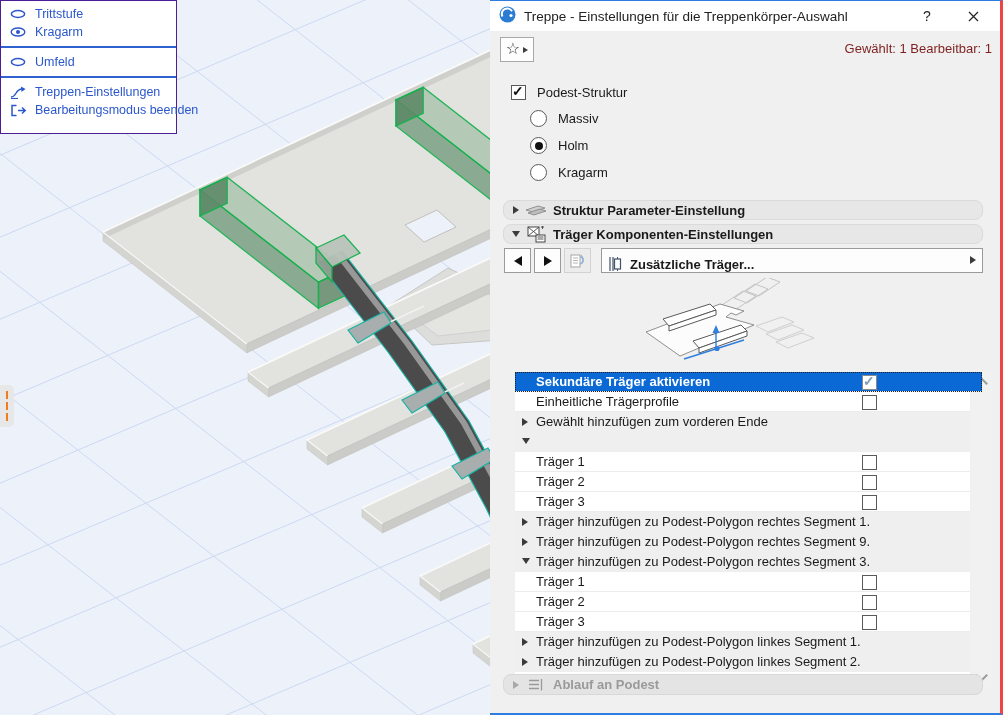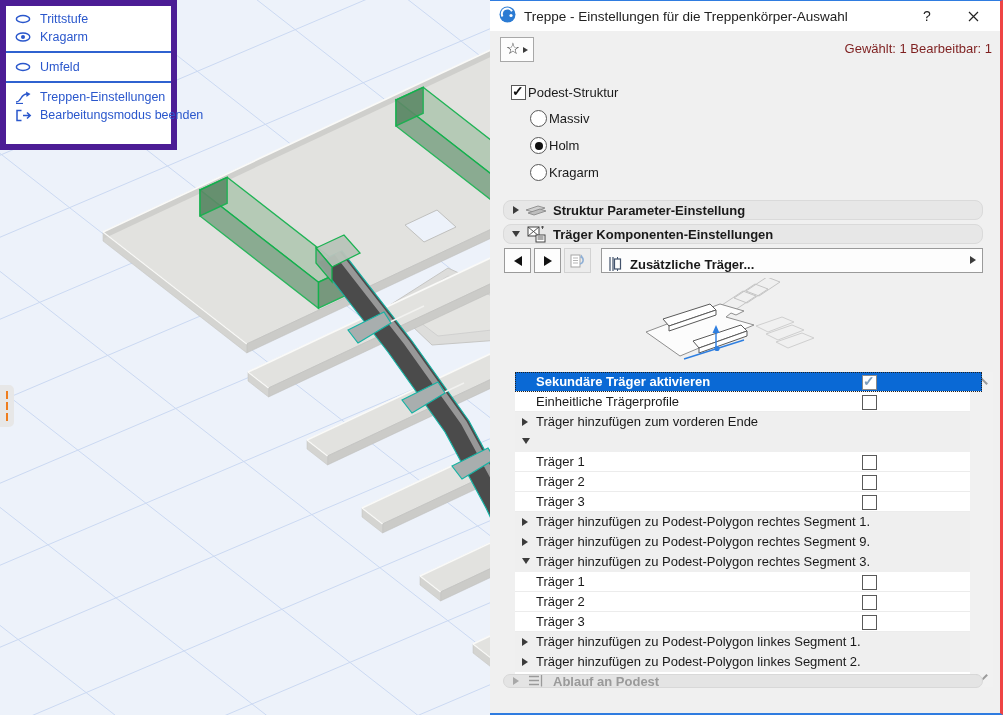--- a/index.html
+++ b/index.html
@@ -5,21 +5,21 @@
   html,body{margin:0;padding:0;background:#fff}
   #stage{position:relative;width:1003px;height:715px;overflow:hidden;
          font-family:"Liberation Sans",sans-serif;-webkit-font-smoothing:antialiased}
 
   
   .viewport{position:absolute;left:0;top:0;width:490px;height:715px;background:#edf2fa;overflow:hidden}
   .scene{position:absolute;left:0;top:0}
 
   
   .palette{position:absolute;left:0;top:0;width:177px;background:#fff;
-           border:6px solid #4c1d95;box-sizing:border-box;padding:4px 0 20px}
+           border:1px solid #4c1d95;box-sizing:border-box;padding:4px 0 14px}
   .pal-item{display:flex;align-items:center;height:18px;padding:0 7px;color:#2a57cc;
             font-size:12.5px;cursor:default;white-space:nowrap}
   .pal-item .pic{width:20px;display:flex;justify-content:center;margin-right:7px;flex:none}
   .pal-sep{border-top:2px solid #2f62d0;margin:5px 0}
 
   
   .handle{position:absolute;left:0;top:385px;width:14px;height:42px;background:#e7e7e7;
           border-radius:0 5px 5px 0;display:flex;flex-direction:column;align-items:center;
           justify-content:center;gap:3px}
   .handle i{display:block;width:2.5px;height:8px;background:#ef7d1d}
@@ -40,21 +40,21 @@
   .toolbar{position:absolute;left:0;top:30px;right:0;height:34px;background:#f0f0f0}
   .fav-btn{position:absolute;left:10px;top:6px;width:32px;height:23px;background:#fdfdfd;
            border:1px solid #a8a8a8;display:flex;align-items:center;justify-content:center;gap:3px}
   .fav-btn .star{font-size:16px;line-height:1;color:#333;margin-top:-2px}
   .sel-status{position:absolute;right:8px;top:10px;color:#7e1f1f;font-size:13px}
 
   
   .cbx{width:13px;height:13px;background:#fff;border:1px solid #595959;position:relative;flex:none}
   .cbx.checked::after{content:"\2713";position:absolute;left:0px;top:-3px;font-size:14px;
                       font-weight:bold;color:#111}
-  .opt-label{margin-left:2px}
+  .opt-label{margin-left:11px}
   .podest-row{position:absolute;left:21px;top:84px;display:flex;align-items:center}
   .radio-group{position:absolute;left:40px;top:104px}
   .radio-row{display:flex;align-items:center;height:27px}
   .rdo{width:15px;height:15px;border:1px solid #595959;border-radius:50%;background:#fff;
        position:relative;flex:none}
   .rdo.sel::after{content:"";position:absolute;left:3.5px;top:3.5px;width:8px;height:8px;
                   border-radius:50%;background:#111}
 
   
   .secbar{position:absolute;left:13px;width:480px;height:20px;background:#e7e7e7;
@@ -99,21 +99,21 @@
   .trow.selected .cbx{border-color:#8a8a8a}
   .trow.selected .cbx.checked::after{color:#7d9ebd}
   .t-filler{height:15px;background:#fff}
 
   .vscroll{position:absolute;left:480px;top:371px;width:23px;height:315px;background:#f1f1f1}
   .chev{position:absolute;left:7px;width:7px;height:7px;border-left:2px solid #9a9a9a;
         border-top:2px solid #9a9a9a}
   .chev.up{top:7px;transform:rotate(45deg)}
   .chev.down{bottom:7px;transform:rotate(225deg)}
 
-  .bottombar{top:673px;height:14px;background:#e4e4e4;border-color:#d8d8d8}
+  .bottombar{top:673px;height:21px;background:#e4e4e4;border-color:#d8d8d8}
 </style>
 </head>
 <body>
 
 <div id="stage">
 
   <div class="viewport">
     <svg class="scene" id="scene" width="490" height="715">
         <line x1="-30" y1="-160" x2="520" y2="-394" stroke="#cbd9f2" stroke-width="1" opacity="1"></line>
         <line x1="-30" y1="-78" x2="520" y2="-312" stroke="#cbd9f2" stroke-width="1" opacity="1"></line>
@@ -385,21 +385,21 @@
         <div class="trow selected">
           <span>Sekundäre Träger aktivieren</span>
           <span class="t-cb cbx checked"></span>
         </div>
         <div class="trow">
           <span>Einheitliche Trägerprofile</span>
           <span class="t-cb cbx"></span>
         </div>
         <div class="trow group">
           <span class="t-arrow tri-r"></span>
-          <span>Träger hinzufügen zum vorderen Ende</span>
+          <span>Gewählt hinzufügen zum vorderen Ende</span>
         </div>
         <div class="trow group">
           <span class="t-arrow tri-d"></span>
         </div>
         <div class="trow">
           <span>Träger 1</span>
           <span class="t-cb cbx"></span>
         </div>
         <div class="trow">
           <span>Träger 2</span>

